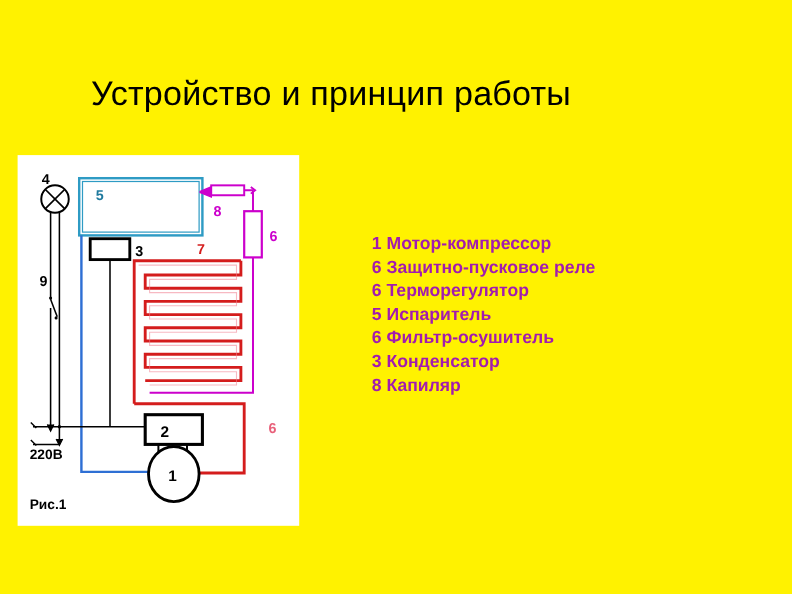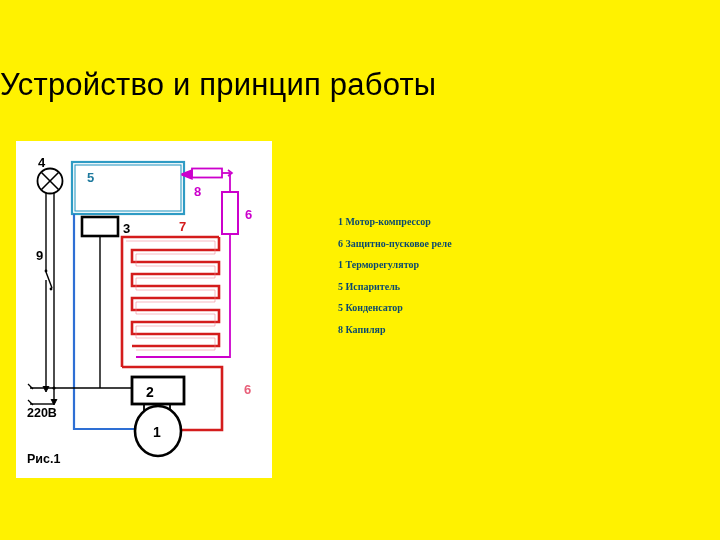--- a/index.html
+++ b/index.html
@@ -19,21 +19,21 @@
     left: 0; top: 0;
     width: 720px;
     height: 540px;
     background: #FFF200;
   }
   #page-title {
     position: absolute;
     left: 0;
     top: 45px;
     width: 602px;
-    text-align: left;
+    text-align: center;
     font-size: 31px;
     font-weight: normal;
     color: #000000;
     letter-spacing: 0.2px;
     line-height: 38px;
     font-family: "Liberation Sans", sans-serif;
   }
   #diagram-panel {
     position: absolute;
     left: 16px;
@@ -47,26 +47,26 @@
     width: 256px;
     height: 337px;
   }
   #legend {
     position: absolute;
     left: 338px;
     top: 211px;
     width: 340px;
   }
   .legend-line {
-    font-size: 10px;
+    font-size: 16px;
     font-weight: bold;
-    color: #0c4a6e;
+    color: #a21caf;
     line-height: 21.5px;
     white-space: nowrap;
-    font-family: Liberation Serif, serif;
+    font-family: Liberation Sans, sans-serif;
   }
 </style>
 </head>
 <body>
 
 <div id="slide">
 
   <h1 id="page-title">Устройство и принцип работы</h1>
 
   <div id="diagram-panel">
@@ -181,19 +181,20 @@
       <text x="11" y="276" font-family="Liberation Sans, sans-serif" font-size="12.5" font-weight="bold" fill="#000000">220В</text>
 
       <text x="11" y="322" font-family="Liberation Sans, sans-serif" font-size="12.5" font-weight="bold" fill="#000000">Рис.1</text>
 
     </svg>
   </div>
 
   <div id="legend">
     <div class="legend-line">1 Мотор-компрессор</div>
     <div class="legend-line">6 Защитно-пусковое реле</div>
-    <div class="legend-line">1 Терморегулятор</div>
+    <div class="legend-line">6 Терморегулятор</div>
     <div class="legend-line">5 Испаритель</div>
-    <div class="legend-line">5 Конденсатор</div>
+    <div class="legend-line">6 Фильтр-осушитель</div>
+    <div class="legend-line">3 Конденсатор</div>
     <div class="legend-line">8 Капиляр</div>
   </div>
 
 </div>
 
 </body></html>

